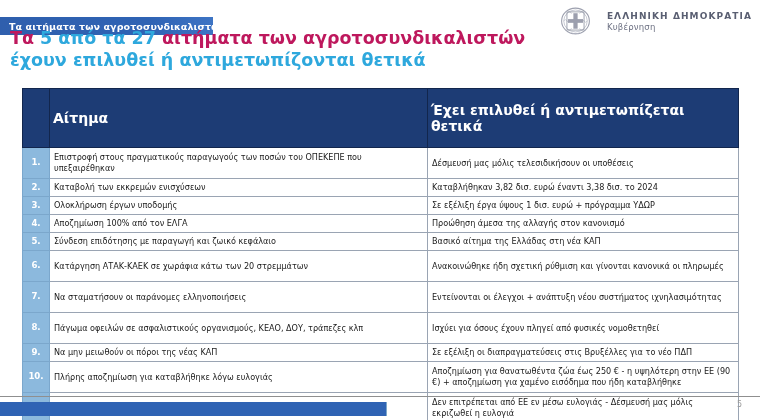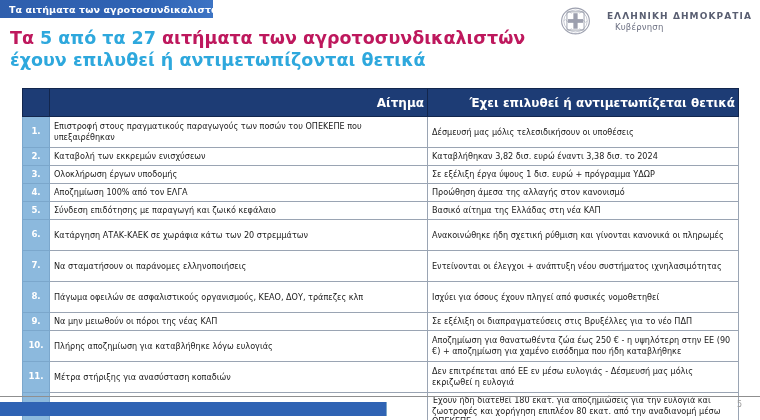--- a/index.html
+++ b/index.html
@@ -5,40 +5,40 @@
   html,body{margin:0;padding:0;}
   body{
     width:760px;height:420px;
     background:#ffffff;
     font-family:"DejaVu Sans","Liberation Sans",sans-serif;
     overflow:hidden;
     position:relative;
   }
   
   #top-banner{
-    position:absolute;left:0;top:0;width:213px;height:18px;
+    position:absolute;left:0;top:17px;width:213px;height:18px;
     background:linear-gradient(90deg,#2f5fad 0%,#2f63b4 70%,#3d74c4 100%);
     display:flex;align-items:center;
   }
   #top-banner .banner-text{
     color:#ffffff;font-size:9.5px;font-weight:bold;
     padding-left:9px;letter-spacing:.1px;white-space:nowrap;
   }
   
   #gov-logo{
     position:absolute;right:8px;top:6px;
     display:flex;align-items:center;gap:15px;
   }
   #gov-logo .emblem{width:33px;height:31px;flex:0 0 auto;opacity:.85;}
   #gov-logo .logo-text{line-height:1.18;}
   #gov-logo .logo-title{
     font-size:9px;font-weight:bold;color:#5a5f72;letter-spacing:1.1px;white-space:nowrap;
   }
   #gov-logo .logo-sub{
-    font-size:8.5px;color:#6d7183;letter-spacing:.2px;margin-top:1px;white-space:nowrap;margin-left:8px;
+    font-size:8.5px;color:#6d7183;letter-spacing:.2px;margin-top:1px;white-space:nowrap;
   }
   
   #headline{
     position:absolute;left:10px;top:27px;width:560px;
   }
   #headline .line{
     font-size:17.5px;font-weight:bold;line-height:1.28;white-space:nowrap;
   }
   .ink-dark{color:#be185d;}
   .ink-light{color:#2ea8dd;}
@@ -47,24 +47,24 @@
     position:absolute;left:22px;top:88px;width:716px;
     border-collapse:collapse;
     table-layout:fixed;
   }
   #requests-table col.c-num{width:27px;}
   #requests-table col.c-req{width:378px;}
   #requests-table col.c-ans{width:311px;}
   #requests-table th{
     background:linear-gradient(180deg,#21437f 0%,#1b3straight 0%,#1d3c75 100%);
     background:#1d3c75;
-    color:#ffffff;font-size:12px;font-weight:bold;
-    height:19px;text-align:right;vertical-align:middle;
+    color:#ffffff;font-size:14px;font-weight:bold;
+    height:19px;text-align:left;vertical-align:middle;
     border:1px solid #12264d;
-    padding:4px 3px;
+    padding:13px 3px;
   }
   #requests-table th.num-head{border-right:1px solid #12264d;}
   #requests-table td{
     border:1px solid #9aa4b3;
     font-size:8.1px;color:#1a1a1a;
     padding:2px 4px;
     vertical-align:middle;
     line-height:1.32;
     background:#ffffff;
   }

